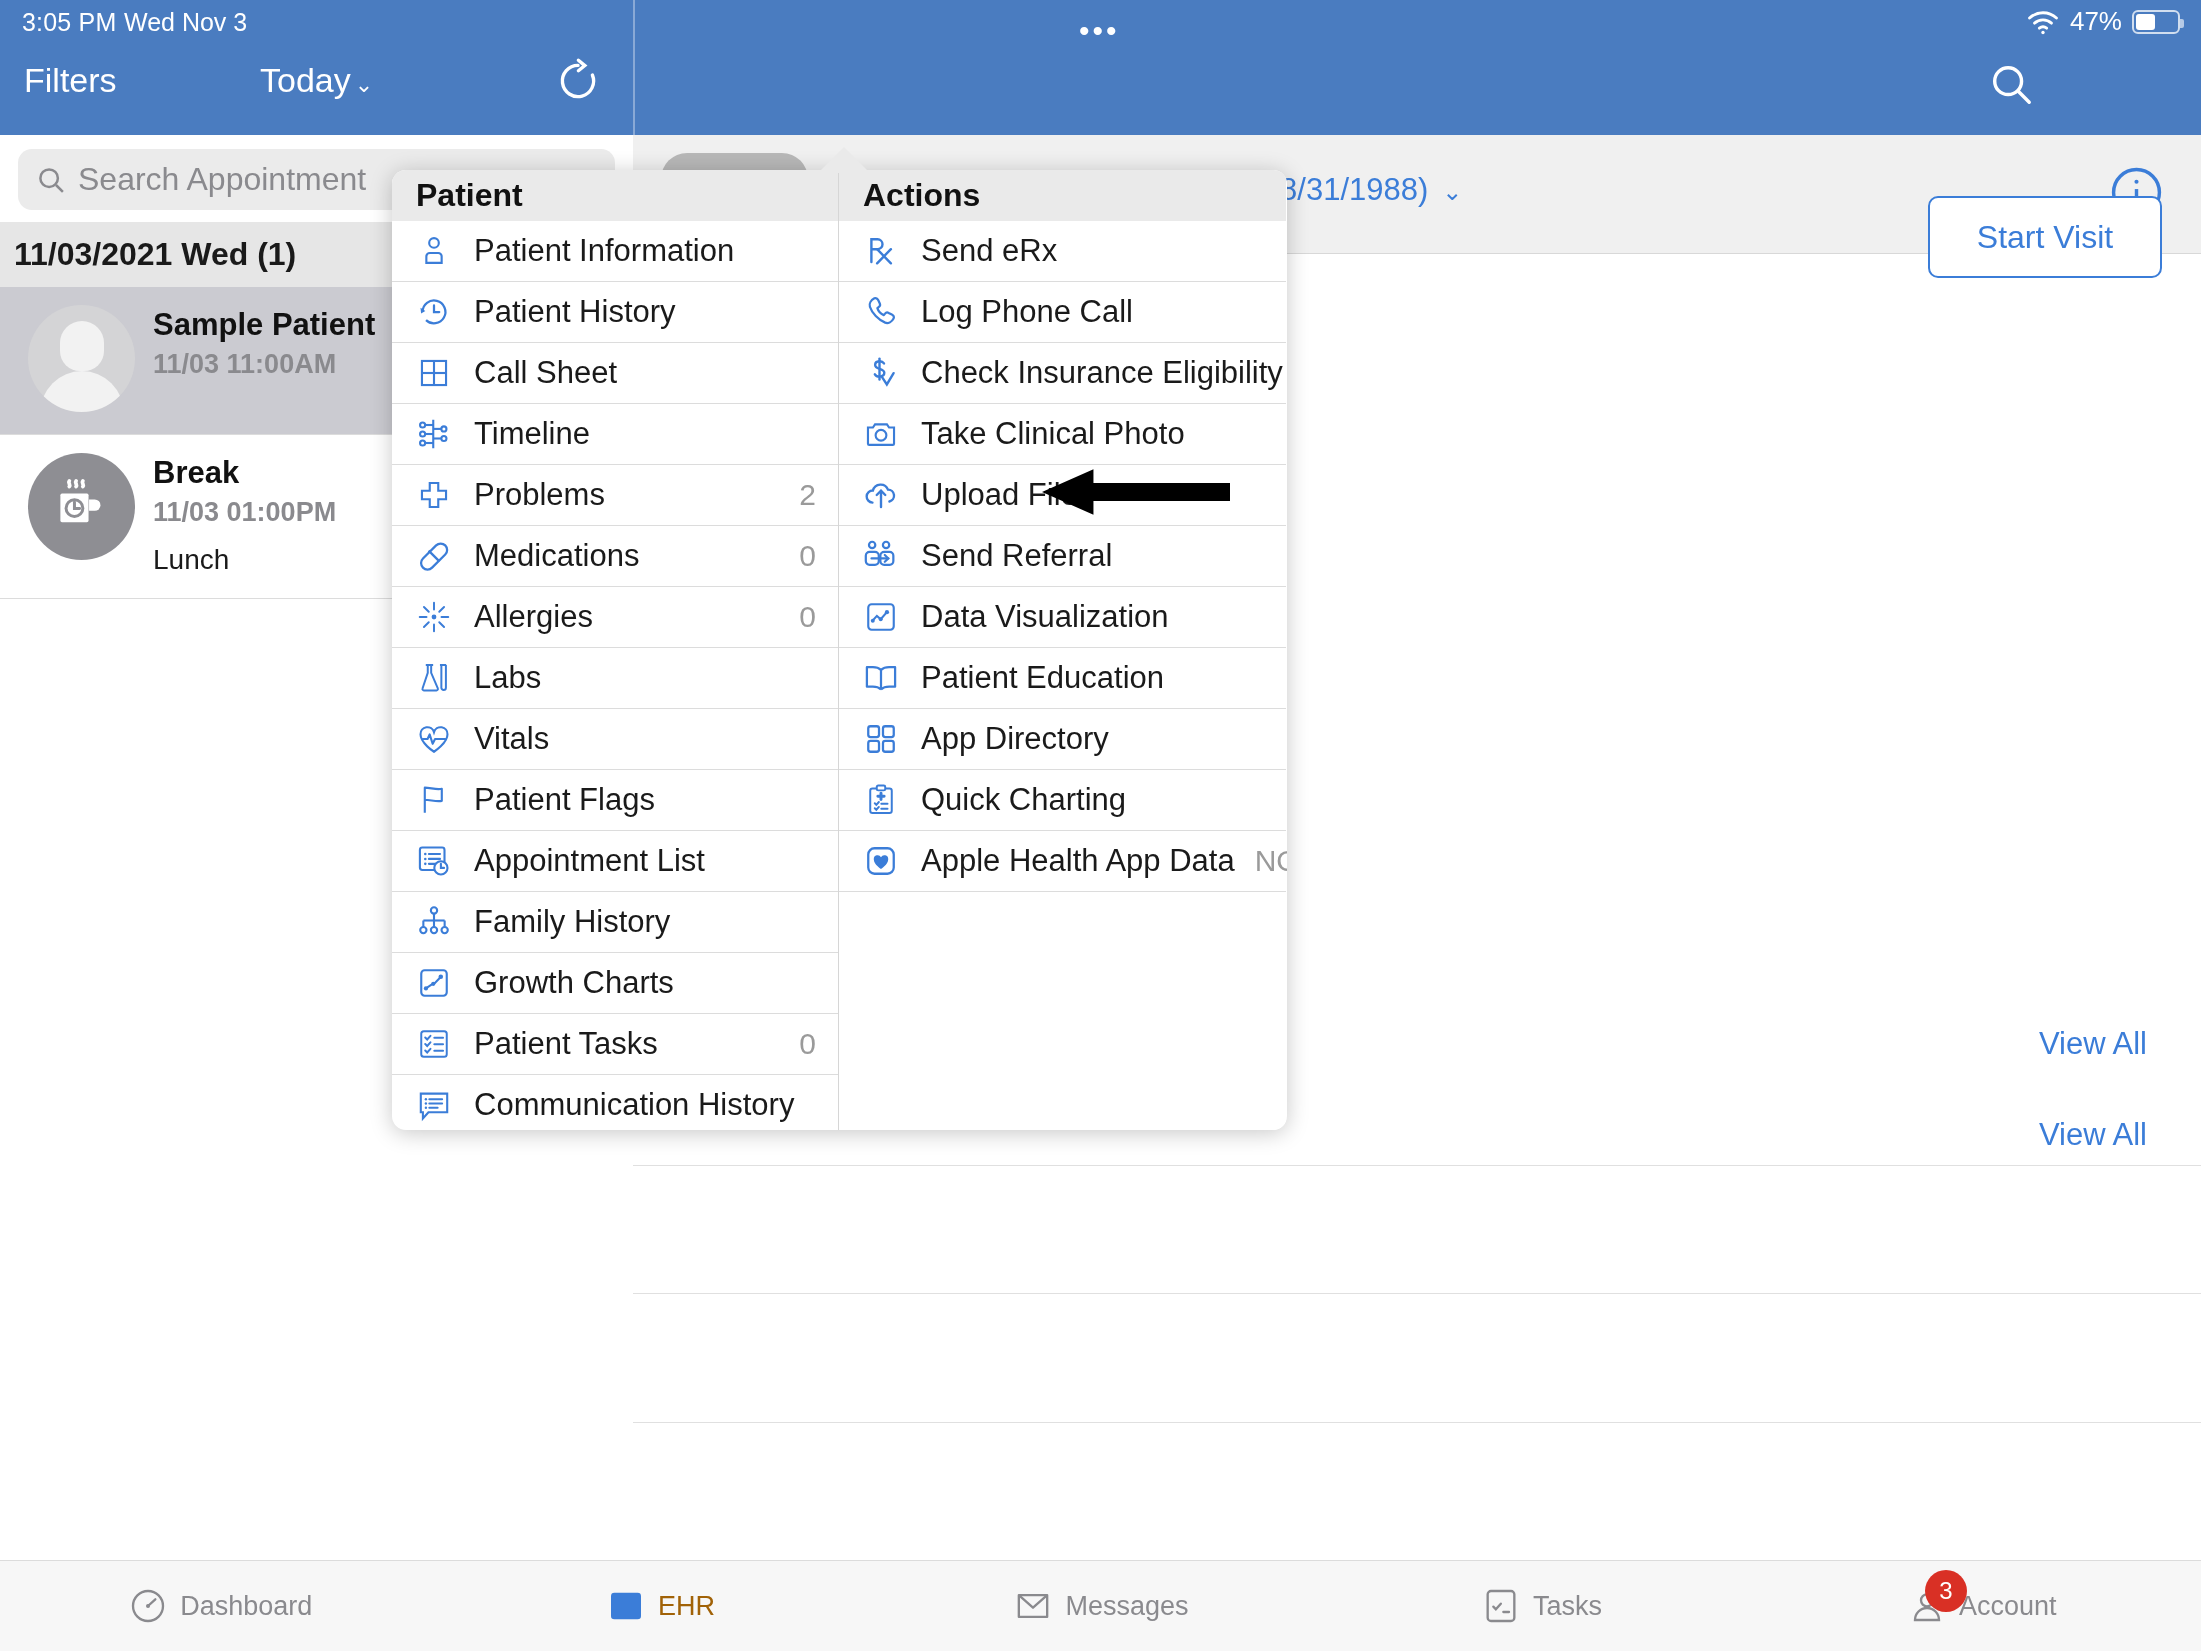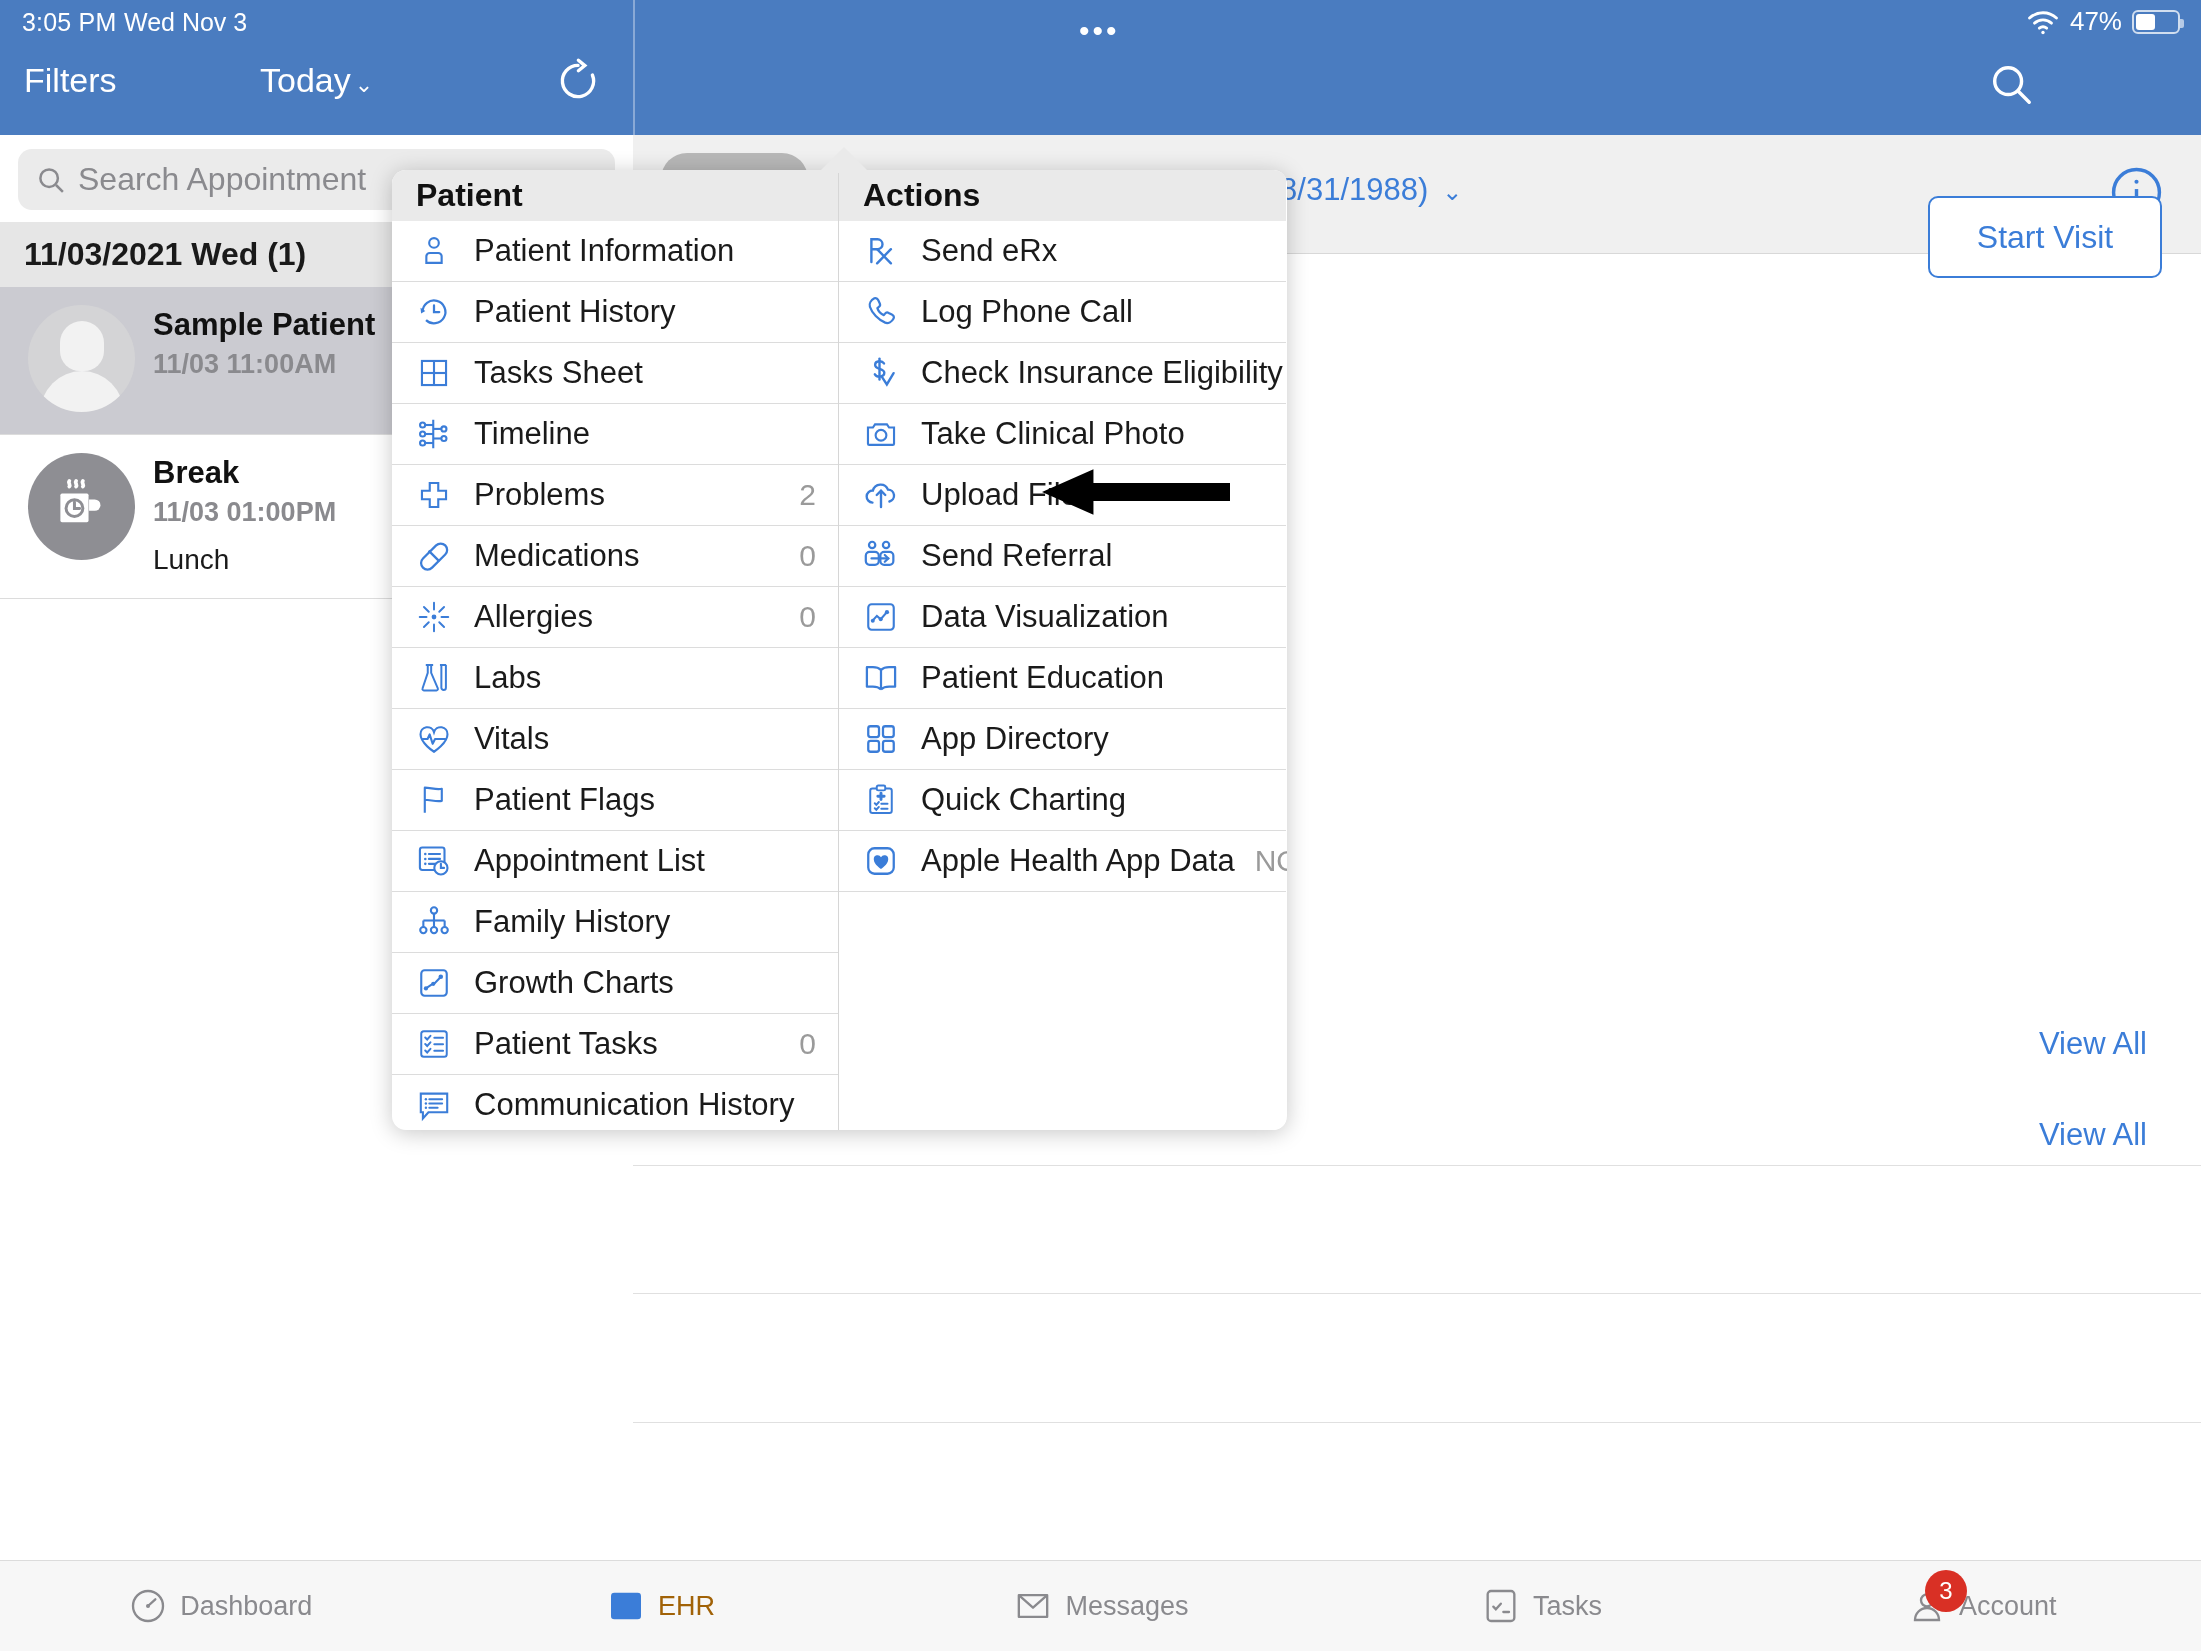--- a/index.html
+++ b/index.html
@@ -70,21 +70,21 @@
     background: #ffffff;
   }
   .search-wrap { padding: 14px 18px 12px 18px; background:#fff; }
   .search-box {
     height: 61px; background: #ebebeb; border-radius: 14px;
     display: flex; align-items: center; padding: 0 18px; gap: 12px;
   }
   .search-box .ph { color: #8a8a8e; font-size: 32px; }
   .day-header {
     height: 65px; background: #e6e6e6; display: flex; align-items: center;
-    padding-left: 24px; font-size: 32px; font-weight: bold; color: #1a1a1a;
+    padding-left: 14px; font-size: 32px; font-weight: bold; color: #1a1a1a;
   }
   .appt {
     display: flex; align-items: flex-start; gap: 18px;
     padding: 18px 20px 22px 28px; position: relative;
     border-bottom: 1px solid #dcdcdc;
   }
   .appt.selected { background: #cbcbd1; }
   .appt .avatar {
     width: 107px; height: 107px; border-radius: 50%; flex: 0 0 107px;
     background: #d4d4d6; overflow: hidden; position: relative;
@@ -335,21 +335,21 @@
         </div>
 
         <div class="pop-item">
           <span class="ico">
             <svg width="34" height="34" viewBox="0 0 24 24" fill="none" stroke="#3b7dd8" stroke-width="1.5">
               <rect x="3.5" y="3.5" width="17" height="17"></rect>
                 <line x1="12" y1="3.5" x2="12" y2="20.5"></line>
                 <line x1="3.5" y1="12" x2="20.5" y2="12"></line>
             </svg>
           </span>
-          <span class="lbl">Tasks Sheet</span>
+          <span class="lbl">Call Sheet</span>
           <span class="cnt"></span>
         </div>
 
         <div class="pop-item">
           <span class="ico">
             <svg width="36" height="36" viewBox="0 0 24 24" fill="none" stroke="#3b7dd8" stroke-width="1.4">
               <line x1="11.5" y1="2.5" x2="11.5" y2="21.5"></line>
               <circle cx="4.4" cy="6" r="1.7"></circle>
                 <line x1="6.1" y1="6" x2="11.5" y2="6"></line>
               <circle cx="4.4" cy="12" r="1.7"></circle>

